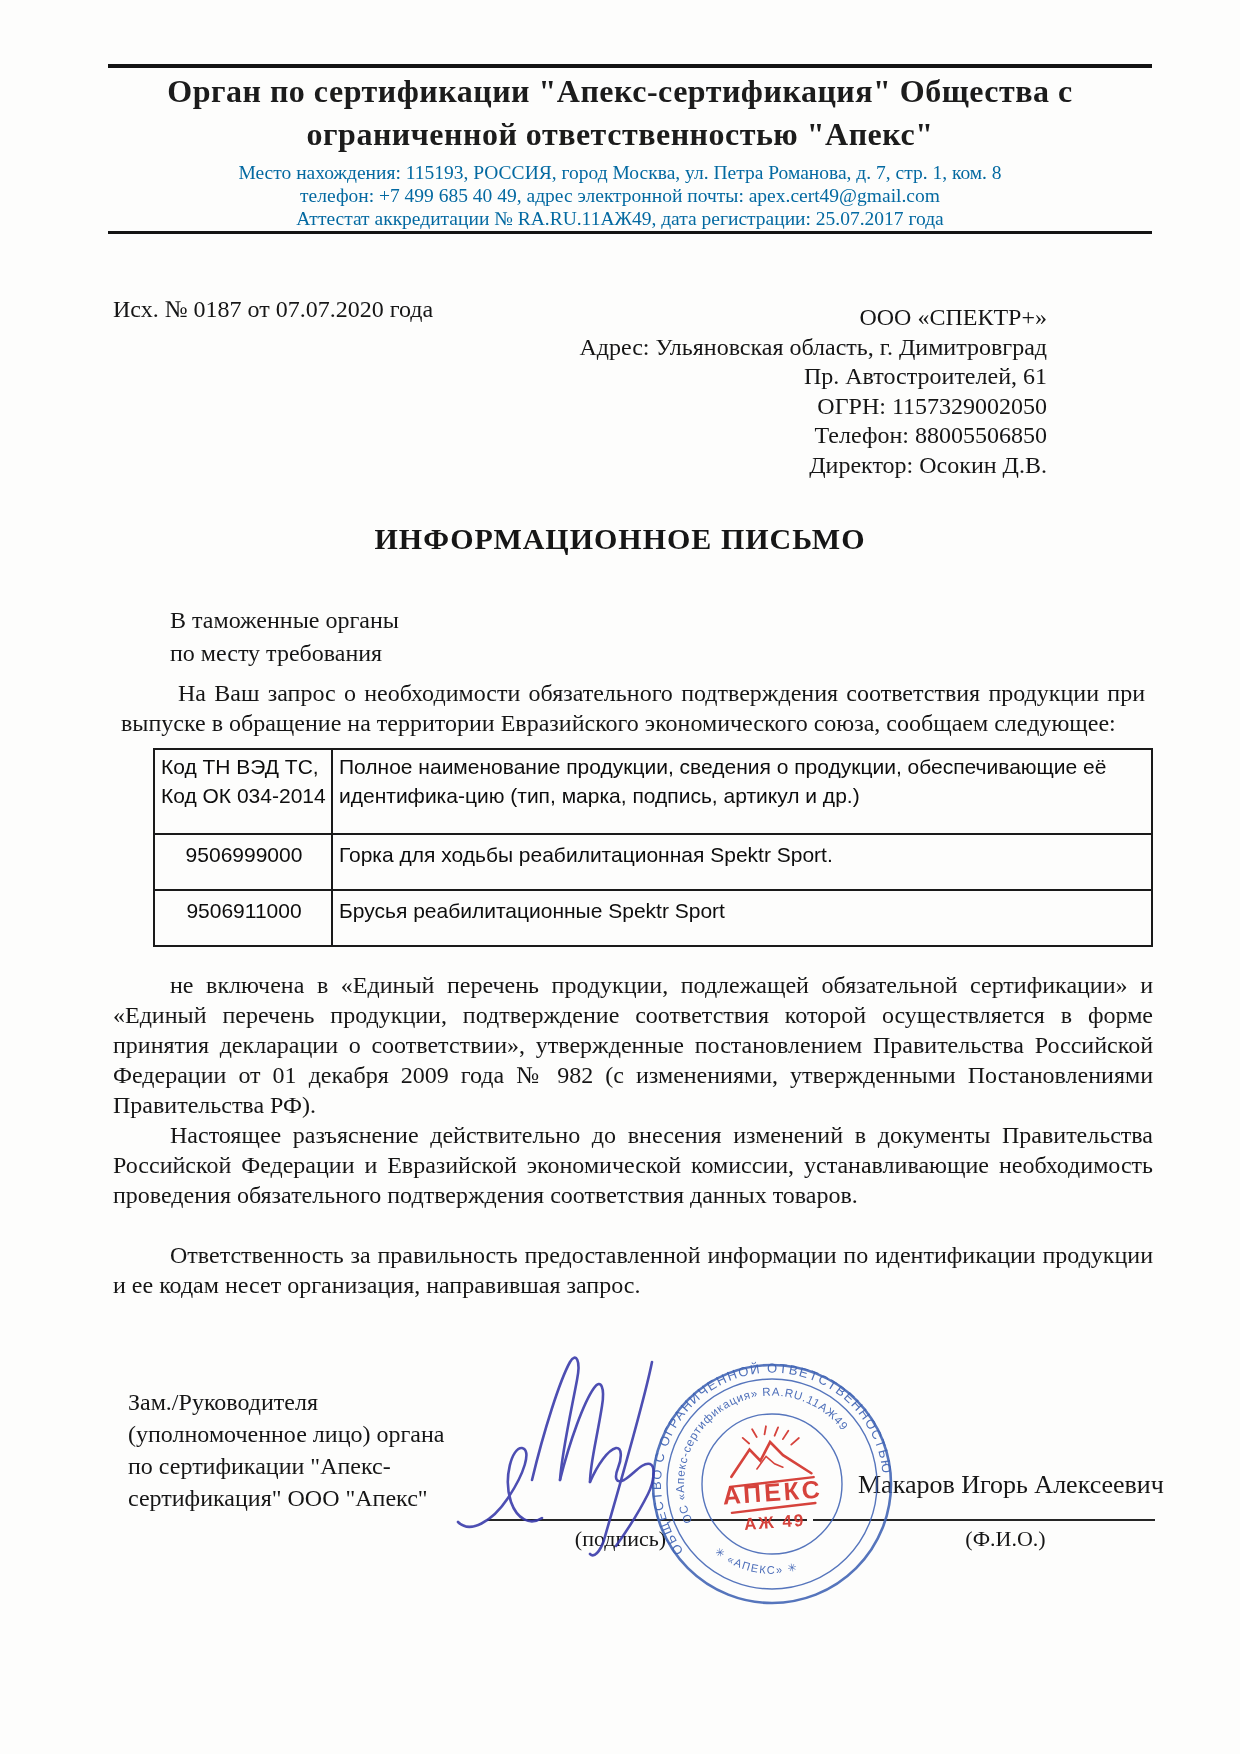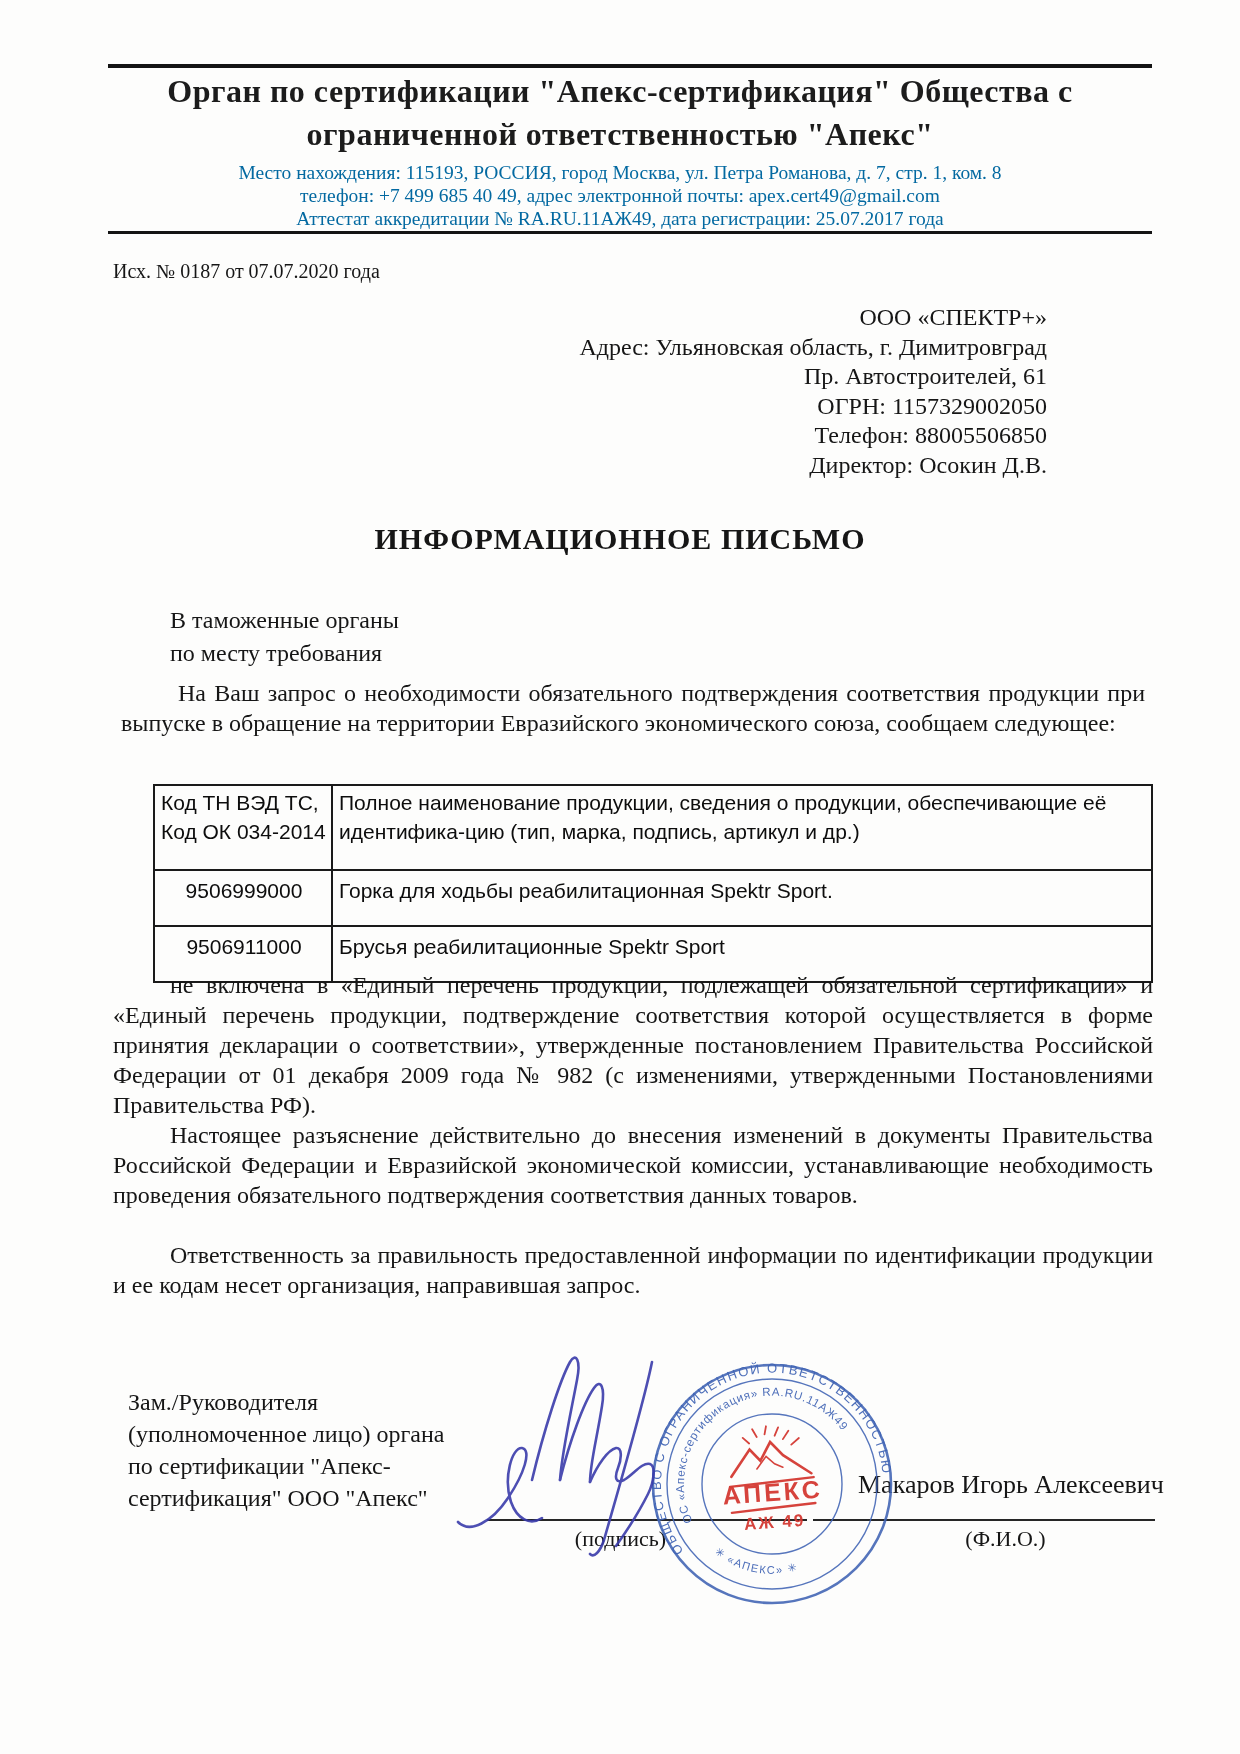--- a/index.html
+++ b/index.html
@@ -11,38 +11,38 @@
   .rule{position:absolute; background:#141414;}
   .letterhead-title{
     position:absolute; left:100px; width:1040px; top:70px;
     text-align:center; font-weight:bold; font-size:32px; line-height:43px;
     color:#1c1c1c; letter-spacing:0.5px;
   }
   .letterhead-meta{
     position:absolute; left:100px; width:1040px; top:161px;
     text-align:center; font-size:19.5px; line-height:23px; color:#0369a1;
   }
-  .ref-line{position:absolute; left:113px; top:260px; font-size:20px;}
+  .ref-line{position:absolute; left:113px; top:296px; font-size:24px;}
   .recipient{
     position:absolute; right:193px; top:303px; text-align:right;
     font-size:24px; line-height:29.5px;
   }
   .doc-title{
     position:absolute; left:100px; width:1040px; top:522px; text-align:center;
     font-weight:bold; font-size:30px; letter-spacing:1px;
   }
   .body-text{font-size:24px; line-height:30px; text-align:justify;}
   .addressee{position:absolute; left:170px; top:604px; font-size:24px; line-height:33px; text-align:left;}
   .intro{position:absolute; left:113px; top:670px; width:1040px;}
   .para{ text-indent:57px; margin:8px;}
   .after-table{position:absolute; left:113px; top:970px; width:1040px;}
   .after-table p{margin:0;}
   .after-table .gap{margin-top:30px;}
   table.codes{
-    position:absolute; left:153px; top:784px; width:1000px;
+    position:absolute; left:153px; top:748px; width:1000px;
     border-collapse:collapse; table-layout:fixed;
     font-family:"Liberation Sans", sans-serif; font-size:21px; color:#0d0d0d;
   }
   table.codes td{border:2px solid #1a1a1a; vertical-align:top; padding:2px 4px 0 6px; line-height:29px;}
   table.codes .c1{width:166px;}
   table.codes tr.hdr td{height:81px;}
   table.codes tr.r td{height:49px; padding-top:5px;}
   table.codes .code{text-align:center;}
   .signer{position:absolute; left:128px; top:1386px; font-size:24px; line-height:32px;}
   .sig-line{position:absolute; top:1519px; height:2px; background:#262626;}

